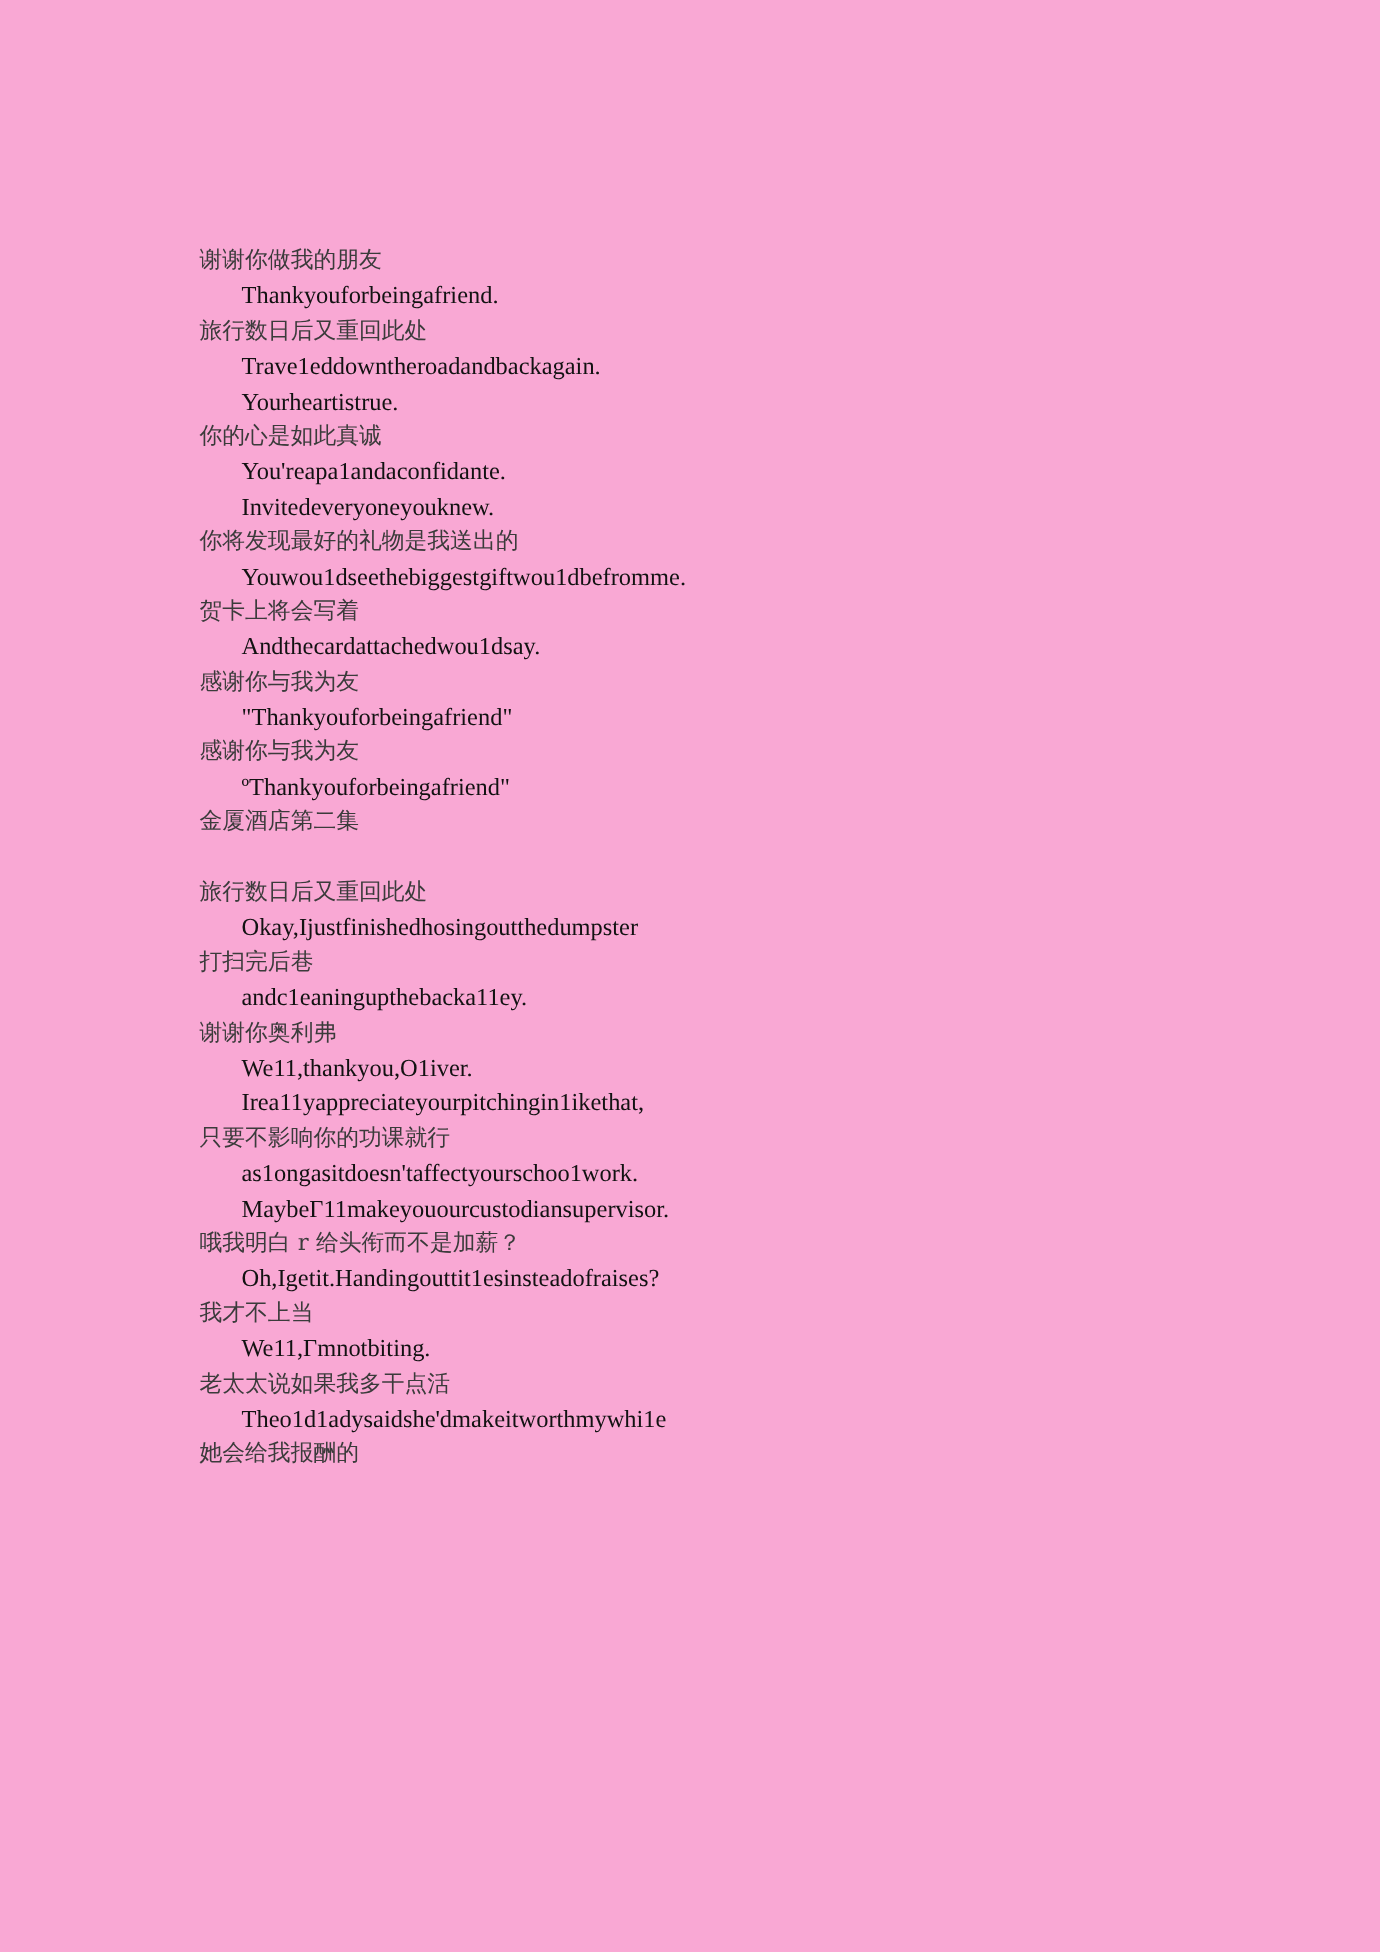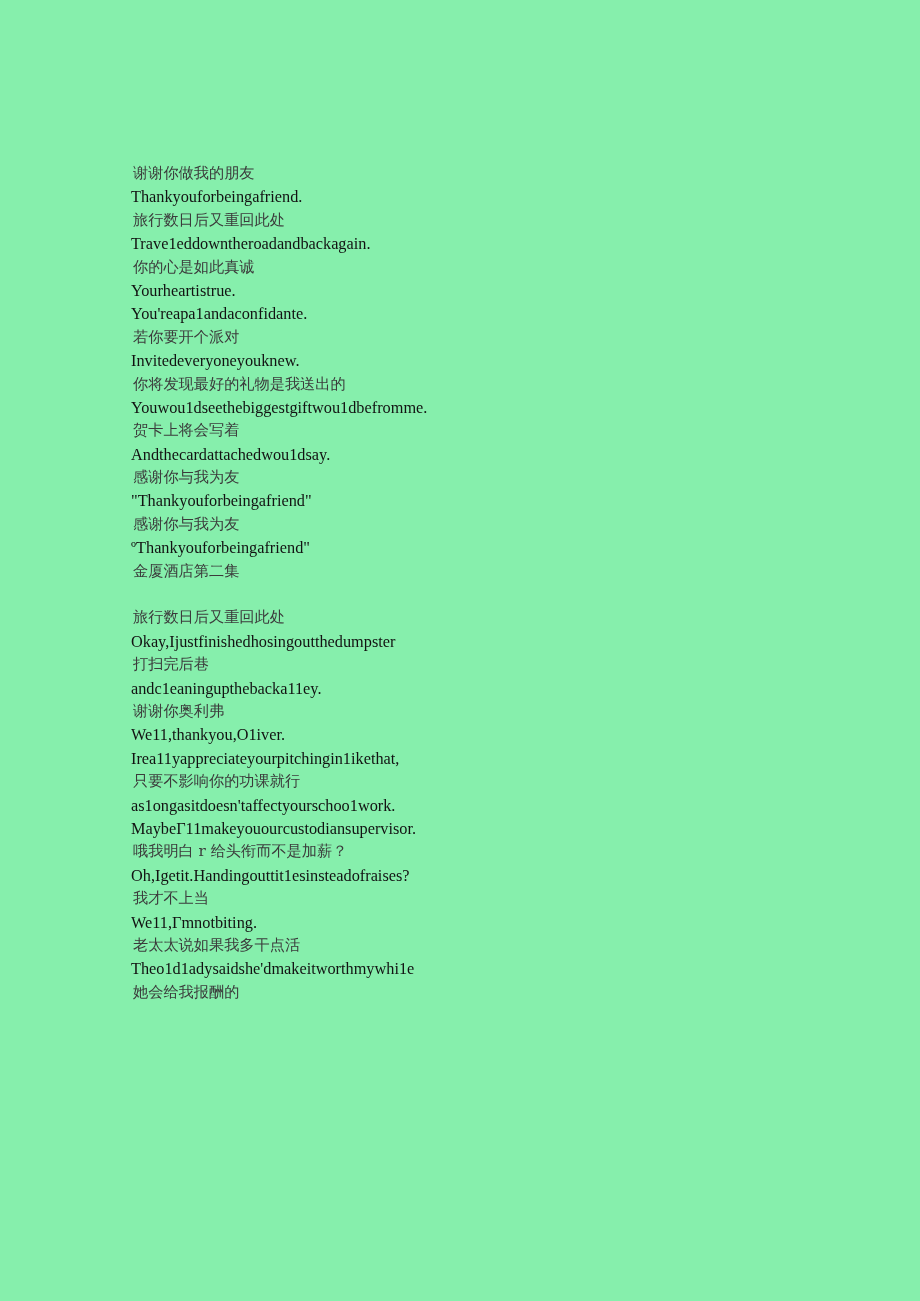--- a/index.html
+++ b/index.html
@@ -16,21 +16,21 @@
     font-family: "Liberation Serif", "DejaVu Serif", serif;
     -webkit-font-smoothing: antialiased;
   }
 
   #page {
     position: absolute;
     left: 0;
     top: 0;
     width: 920px;
     height: 1301px;
-    background: #86efac;
+    background: #f9a8d4;
   }
 
   
   #text-column {
     position: absolute;
     left: 131px;
     top: 162px;
     width: 700px;
   }
 
@@ -49,20 +49,21 @@
     color: #3b3b3b;
     padding-left: 2px;
   }
 
   
   .line.en {
     font-family: "Liberation Serif", "DejaVu Serif", serif;
     font-size: 16.3px;
     color: #121212;
     padding-left: 0px;
+    margin-left: 30px;
   }
 
   
   .line.blank {
     height: 23.4px;
   }
 
   .block {
     display: block;
   }
@@ -70,24 +71,23 @@
 </head>
 <body>
 
 <div id="page">
   <div id="text-column">
       <div class="block">
         <div class="line zh">谢谢你做我的朋友</div>
         <div class="line en">Thankyouforbeingafriend.</div>
         <div class="line zh">旅行数日后又重回此处</div>
         <div class="line en">Trave1eddowntheroadandbackagain.</div>
+        <div class="line en">Yourheartistrue.</div>
         <div class="line zh">你的心是如此真诚</div>
-        <div class="line en">Yourheartistrue.</div>
         <div class="line en">You'reapa1andaconfidante.</div>
-        <div class="line zh">若你要开个派对</div>
         <div class="line en">Invitedeveryoneyouknew.</div>
         <div class="line zh">你将发现最好的礼物是我送出的</div>
         <div class="line en">Youwou1dseethebiggestgiftwou1dbefromme.</div>
         <div class="line zh">贺卡上将会写着</div>
         <div class="line en">Andthecardattachedwou1dsay.</div>
         <div class="line zh">感谢你与我为友</div>
         <div class="line en">"Thankyouforbeingafriend"</div>
         <div class="line zh">感谢你与我为友</div>
         <div class="line en">ºThankyouforbeingafriend"</div>
         <div class="line zh">金厦酒店第二集</div>

